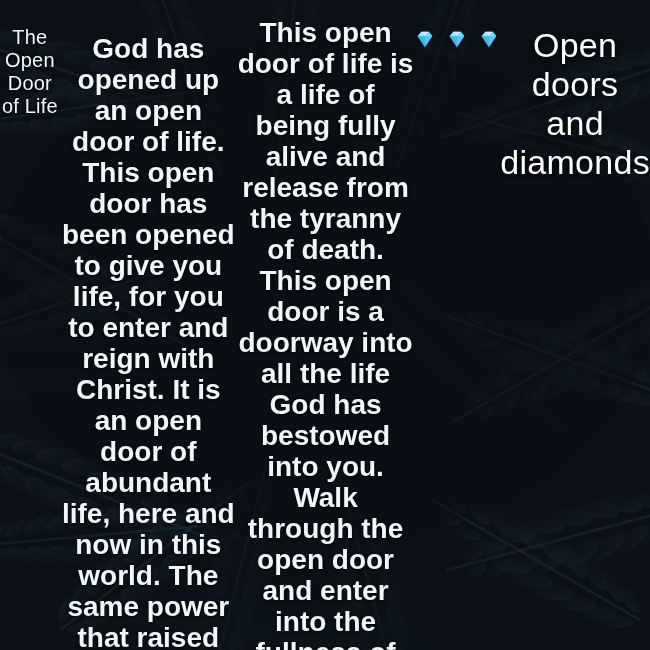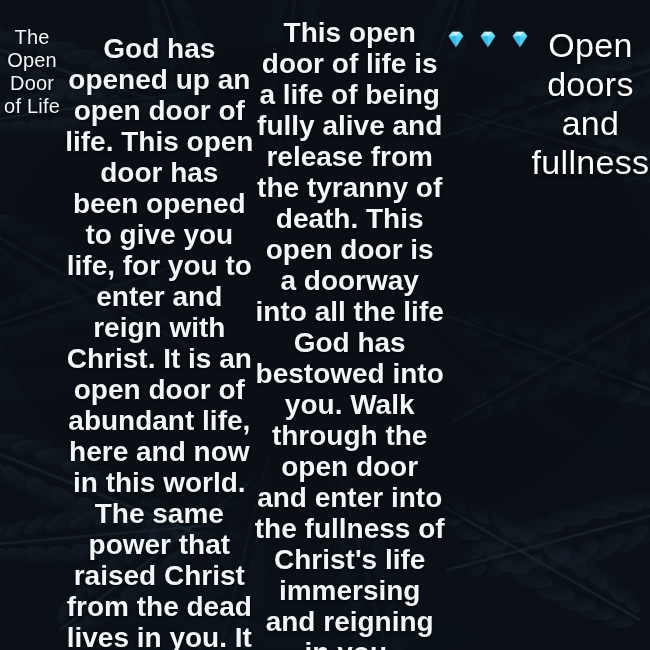--- a/index.html
+++ b/index.html
@@ -189,15 +189,15 @@
       </svg>
       <svg class="diamond" viewBox="0 0 24 24" aria-hidden="true">
         <polygon points="4,9 8,4 16,4 20,9 12,21" fill="#4fc9f0"></polygon>
         <polygon points="4,9 8,4 12,9" fill="#9fe6fb"></polygon>
         <polygon points="16,4 20,9 12,9" fill="#7adcf7"></polygon>
         <polygon points="8,4 16,4 12,9" fill="#c9f2fd"></polygon>
         <polygon points="4,9 12,9 12,21" fill="#3bb6e4"></polygon>
       </svg>
     </div>
 
-    <div class="footer">Open doors and fullness</div>
+    <div class="footer">Open doors and diamonds</div>
   </div>
 </div>
 
 </body></html>

